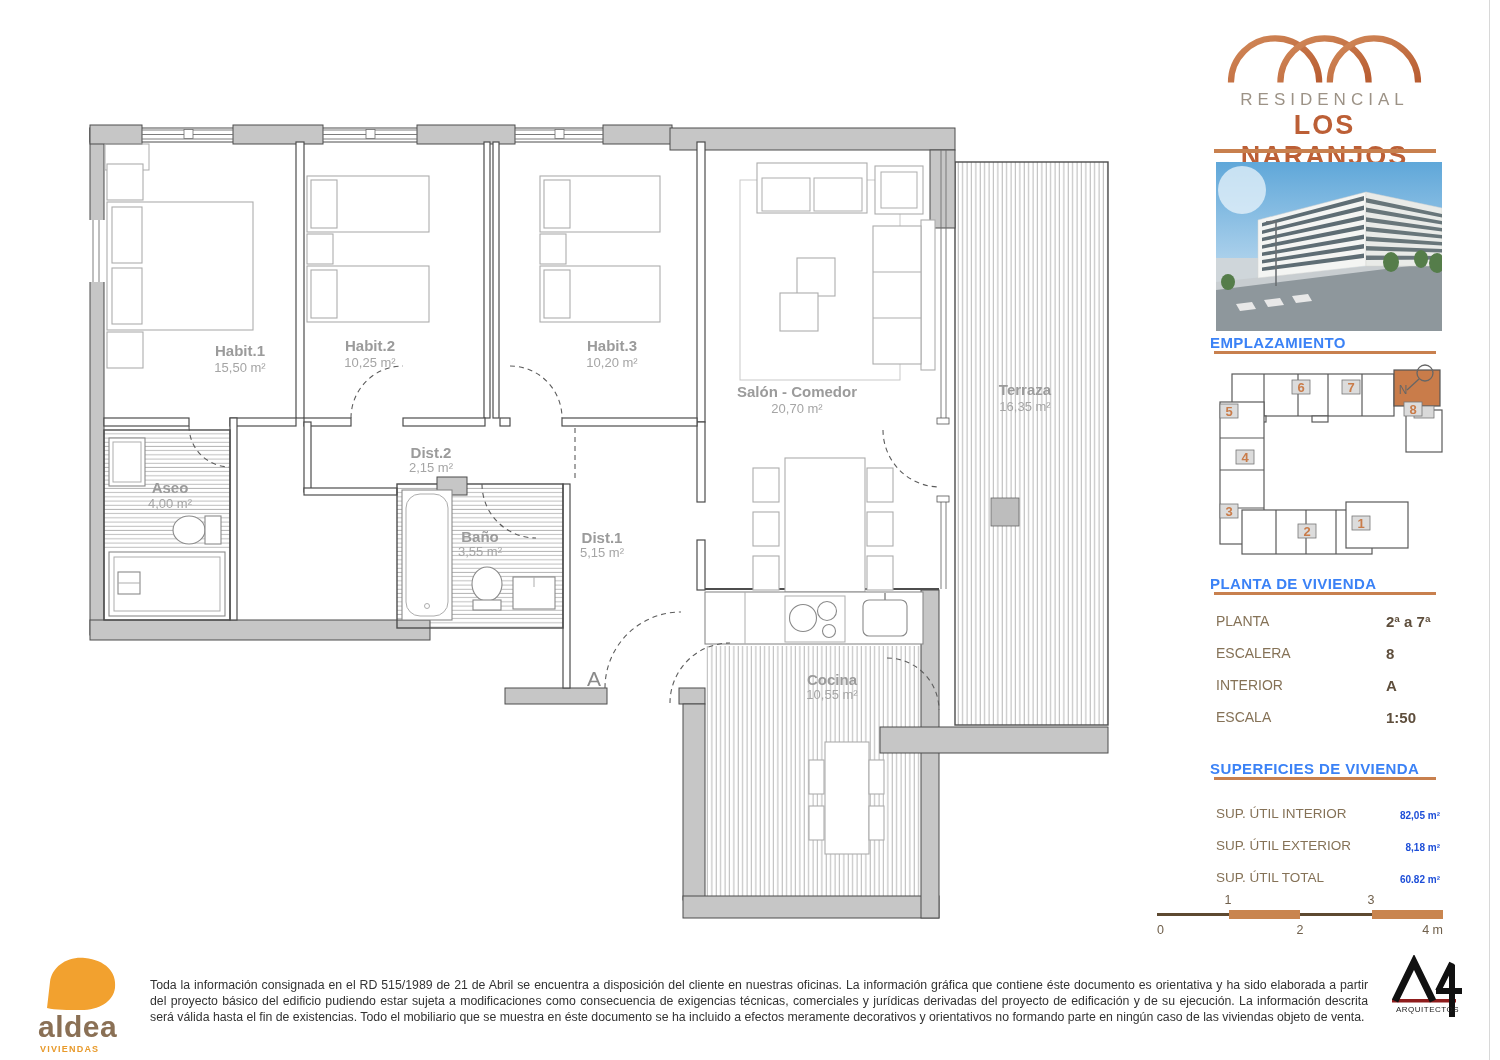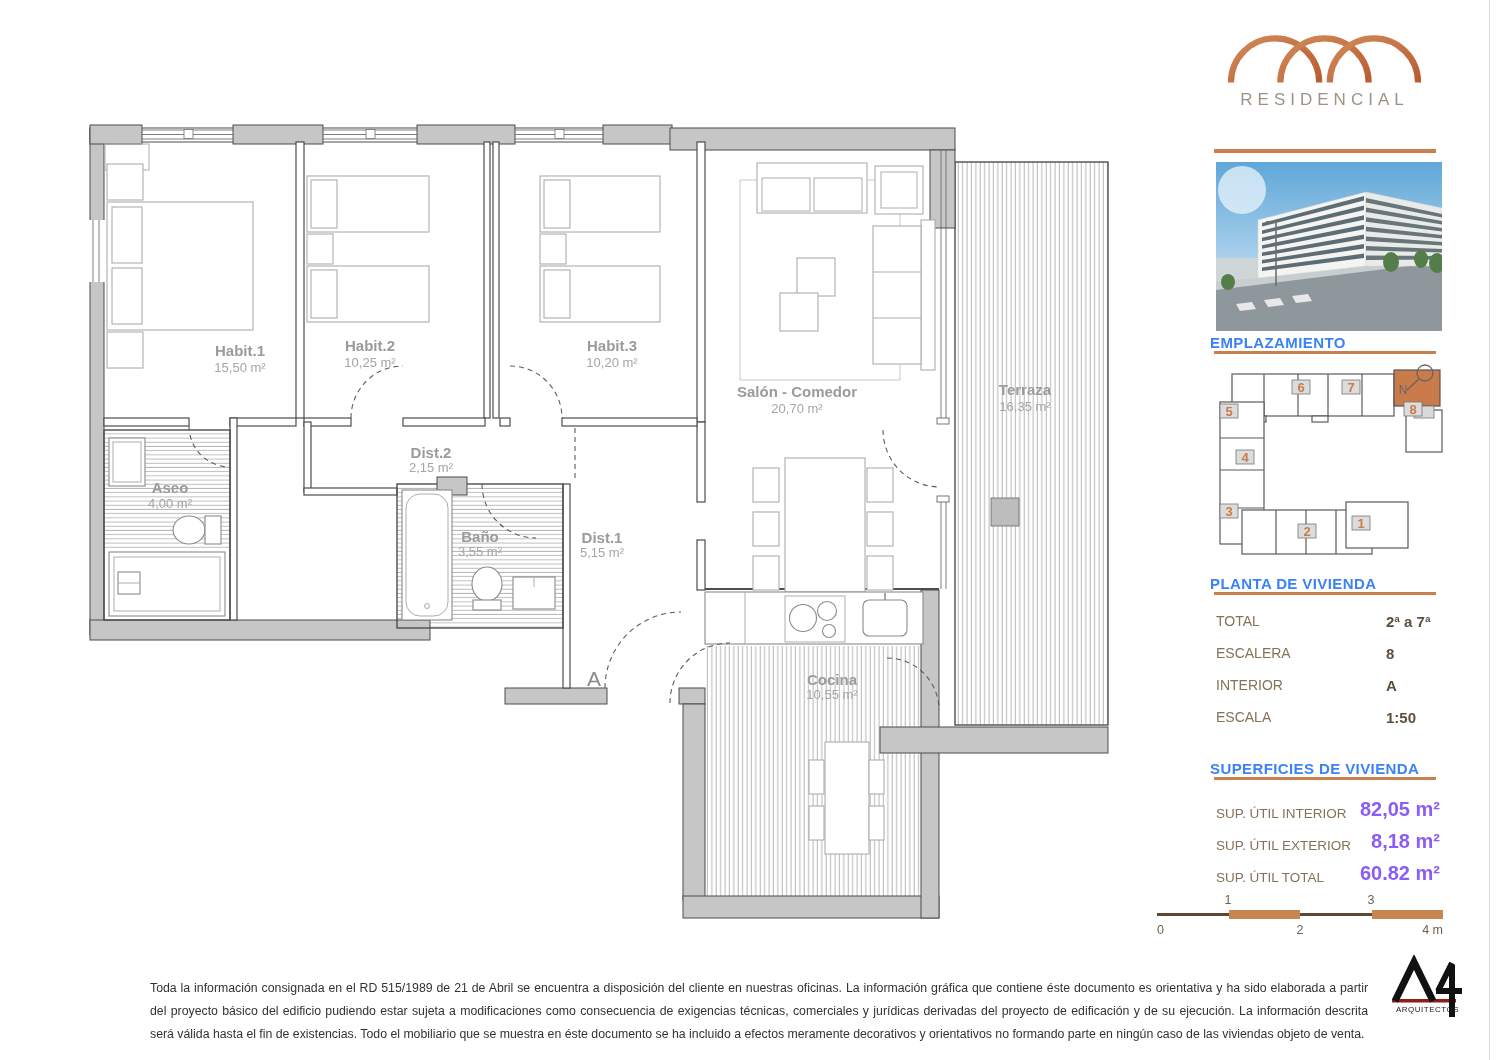--- a/index.html
+++ b/index.html
@@ -37,35 +37,35 @@
   .head-rule{position:absolute;left:8px;width:222px;height:3px;background:#c8804e;}
   .siteplan{position:absolute;left:0px;top:358px;}
   .sp-num{font-size:13px;font-weight:bold;fill:#c97c4a;text-anchor:middle;}
   .sp-n{font-size:12px;fill:#666;text-anchor:middle;}
 
   .datarow{position:absolute;left:10px;width:226px;height:20px;display:flex;}
   .dlabel{width:170px;font-size:14px;color:#857257;}
   .dvalue{font-size:15px;font-weight:bold;color:#5e4e3c;}
   .surow{position:absolute;left:10px;width:224px;height:20px;display:flex;align-items:flex-end;}
   .slabel{flex:1;font-size:13.5px;color:#857257;}
-  .svalue{font-size:20px;font-weight:bold;color:#8b5cf6;text-align:right;}
+  .svalue{font-size:10px;font-weight:bold;color:#1d4ed8;text-align:right;}
 
   
   .scalebar{position:absolute;left:1157px;top:893px;width:286px;height:52px;font-size:12.5px;color:#70604c;}
   .sb-top{position:absolute;top:0;width:286px;height:14px;}
   .sb-top span{position:absolute;transform:translateX(-50%);}
   .sb-bar{position:absolute;top:17px;left:0;width:286px;height:9px;display:flex;}
   .sb-seg{width:71.5px;position:relative;}
   .sb-seg.linear::after{content:"";position:absolute;left:0;top:3px;width:100%;height:2.5px;background:#5d4931;}
   .sb-seg.block{background:#c9854f;}
   .sb-bottom{position:absolute;top:30px;width:286px;height:14px;}
 
   
   .footer-legal{position:absolute;left:150px;top:965px;width:1218px;
-                font-size:12.3px;line-height:23px;color:#333;text-align:justify;}
+                font-size:12.3px;line-height:16px;color:#333;text-align:justify;}
   .aldea{position:absolute;left:35px;top:952px;width:110px;height:100px;}
   .aldea-name{position:absolute;left:3px;top:58px;font-size:30px;font-weight:bold;color:#8a7055;letter-spacing:0.5px;}
   .aldea-sub{position:absolute;left:5px;top:92px;font-size:9px;font-weight:bold;color:#e89a2b;letter-spacing:1.2px;}
   .a4logo{position:absolute;left:1392px;top:955px;width:80px;height:76px;}
 </style>
 </head>
 <body>
 
 <div class="page">
 
@@ -288,20 +288,21 @@
         <linearGradient id="arcg" x1="0" y1="0" x2="1" y2="1">
           <stop offset="0" stop-color="#d28a5a"></stop>
             <stop offset="1" stop-color="#b85c31"></stop>
         </linearGradient>
       </defs>
       <path d="M14 64 A50 50 0 0 1 114 64" fill="none" stroke="url(#arcg)" stroke-width="7"></path>
       <path d="M70 64 A50 50 0 0 1 170 64" fill="none" stroke="url(#arcg)" stroke-width="7"></path>
       <path d="M126 64 A50 50 0 0 1 226 64" fill="none" stroke="url(#arcg)" stroke-width="7"></path>
     </svg>
     <div class="brand-top">RESIDENCIAL</div>
+    <div class="brand-name">LOS NARANJOS</div>
     <div class="rule" style="top:149px"></div>
 
     <div class="photo">
       <svg width="226" height="169" viewBox="0 0 226 169">
         <defs>
           <linearGradient id="sky" x1="0" y1="0" x2="0" y2="1">
             <stop offset="0" stop-color="#5fa7d9"></stop>
               <stop offset="0.6" stop-color="#aed2ec"></stop>
               <stop offset="1" stop-color="#ddeaf4"></stop>
           </linearGradient>
@@ -394,21 +395,21 @@
         <circle cx="219" cy="15" r="8" fill="none" stroke="#666" stroke-width="1.3"></circle>
         <line x1="213" y1="21" x2="201" y2="32" stroke="#666" stroke-width="1.3"></line>
         <text class="sp-n" x="197" y="36">N</text>
       </g>
     </svg>
 
     <div class="sect-head" style="top:575px">PLANTA DE VIVIENDA</div>
     <div class="head-rule" style="top:592px"></div>
 
     <div class="datarow" style="top:613px">
-      <span class="dlabel">TOTAL</span>
+      <span class="dlabel">PLANTA</span>
         <span class="dvalue">2ª a 7ª</span>
     </div>
     <div class="datarow" style="top:645px">
       <span class="dlabel">ESCALERA</span>
         <span class="dvalue">8</span>
     </div>
     <div class="datarow" style="top:677px">
       <span class="dlabel">INTERIOR</span>
         <span class="dvalue">A</span>
     </div>
@@ -445,20 +446,27 @@
       <div class="sb-seg linear"></div>
         <div class="sb-seg block"></div>
     </div>
     <div class="sb-bottom">
       <span style="position:absolute;left:0">0</span>
       <span style="position:absolute;left:143px;transform:translateX(-50%)">2</span>
       <span style="position:absolute;right:0">4 m</span>
     </div>
   </div>
 
+  <div class="aldea">
+    <svg width="96" height="60" viewBox="0 0 96 60">
+      <path d="M12 56 L15 30 C17 14 33 4 50 6 C70 8 82 20 80 36 C78 50 64 58 46 58 C33 58 20 58 12 56 Z" fill="#f2a12f"></path>
+    </svg>
+    <div class="aldea-name">aldea</div>
+    <div class="aldea-sub">VIVIENDAS</div>
+  </div>
 
   <p class="footer-legal">Toda la información consignada en el RD 515/1989 de 21 de Abril se encuentra a disposición del cliente en nuestras oficinas. La información gráfica que contiene éste documento es orientativa y ha sido elaborada a partir del proyecto básico del edificio pudiendo estar sujeta a modificaciones como consecuencia de exigencias técnicas, comerciales y jurídicas derivadas del proyecto de edificación y de su ejecución. La información descrita será válida hasta el fin de existencias. Todo el mobiliario que se muestra en éste documento se ha incluido a efectos meramente decorativos y orientativos no formando parte en ningún caso de las viviendas objeto de venta.</p>
 
   <div class="a4logo">
     <svg width="80" height="76" viewBox="0 0 80 76">
       <rect x="0" y="44" width="64" height="3.5" fill="#8f1d1d"></rect>
       <path d="M3 46 L22 7 L41 46" fill="none" stroke="#111" stroke-width="7"></path>
       <path d="M60 8 L46 36 M44 36 L70 36 M60 10 L60 62" fill="none" stroke="#111" stroke-width="6"></path>
       <text x="4" y="57" font-size="8" letter-spacing="0.5" fill="#222">ARQUITECTOS</text>
     </svg>

